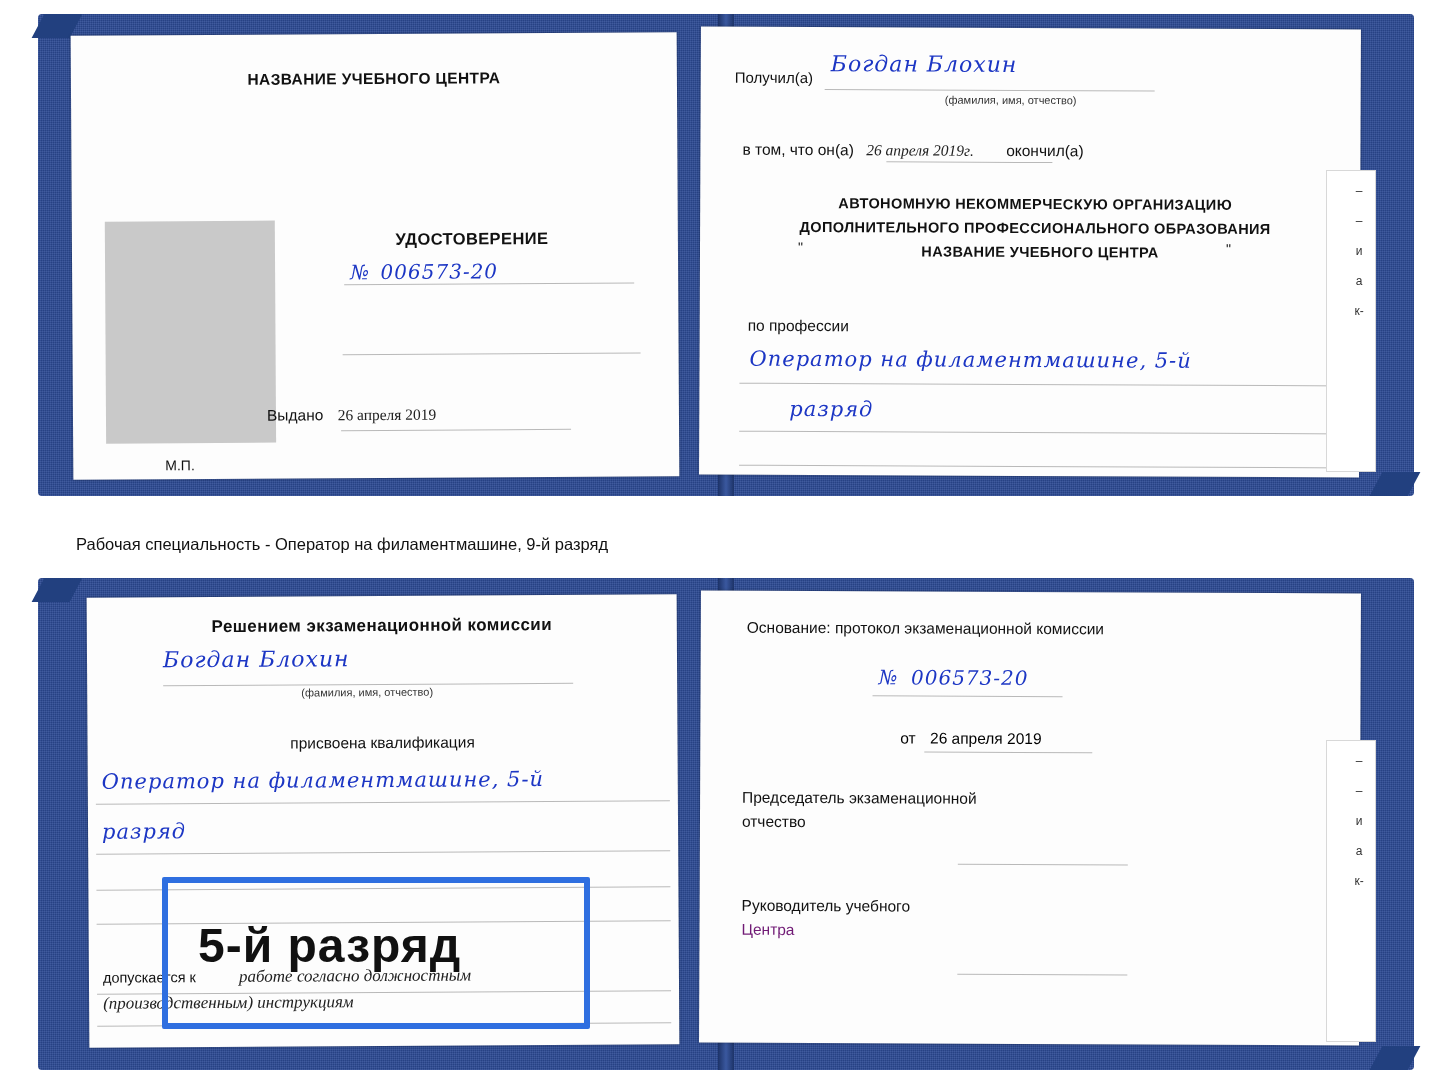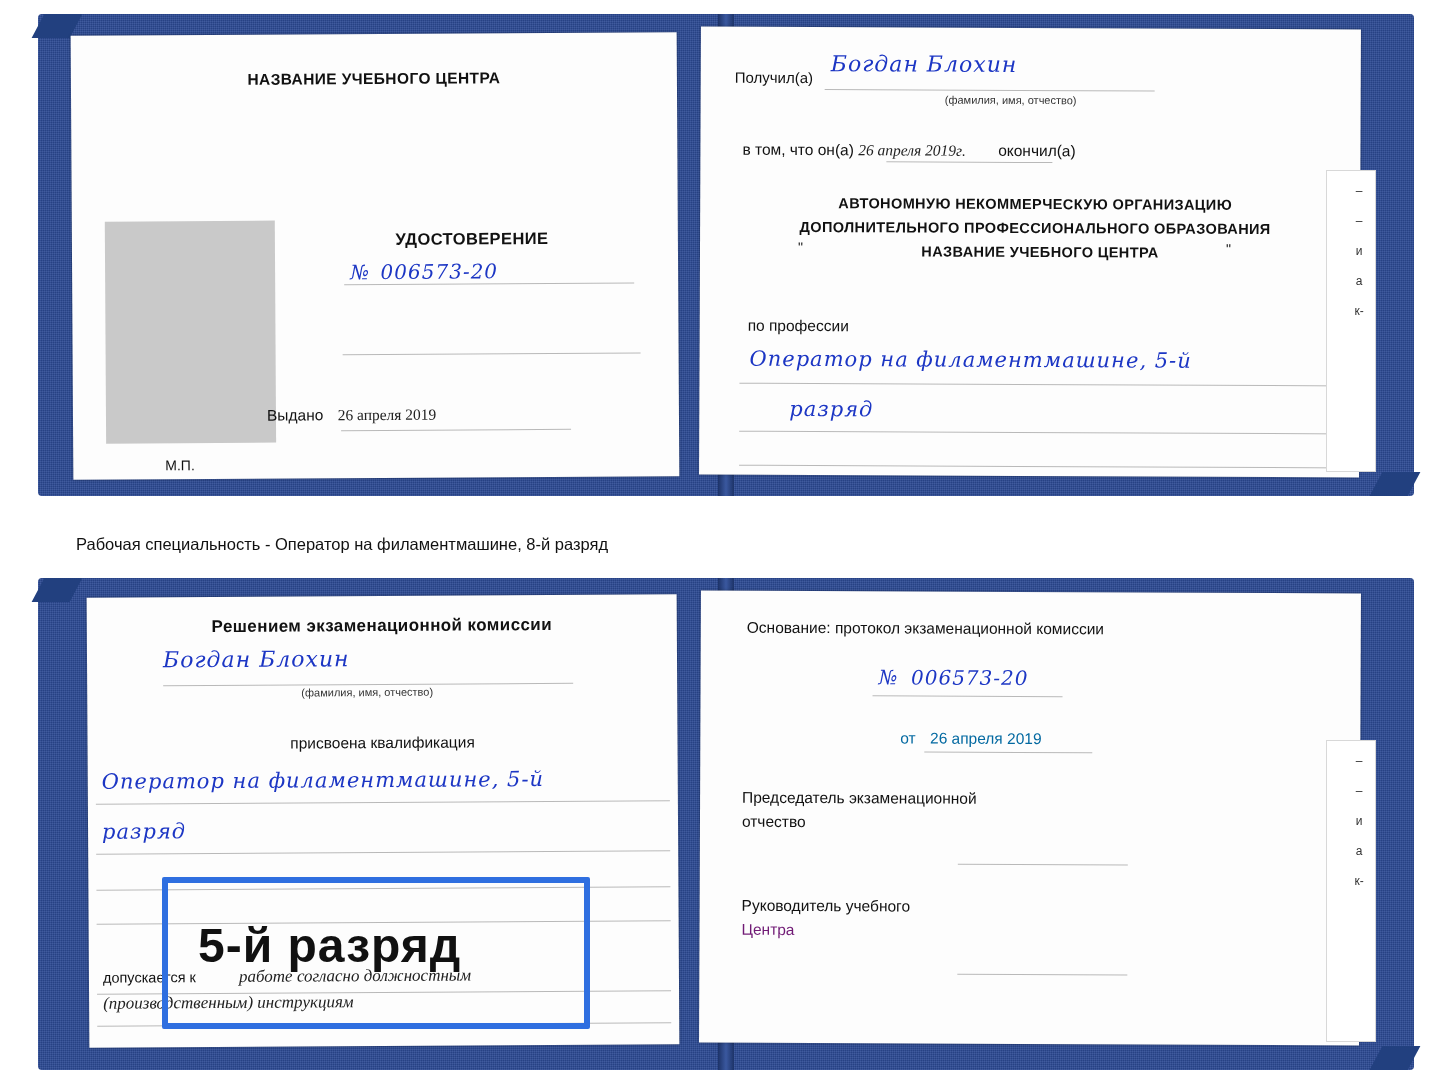--- a/index.html
+++ b/index.html
@@ -128,21 +128,21 @@
 
   <div style="position:absolute;left:34px;top:42px;font-size:15px;color:#111;">
     <span>Получил(а)</span>
   </div>
   <div class="hand" style="position:absolute;left:130px;top:24px;font-size:22px;">Богдан Блохин</div>
   <div class="rule" style="left:124px;top:62px;width:330px;"></div>
   <div class="sm ctr" style="position:absolute;left:180px;width:260px;top:66px;">(фамилия, имя, отчество)</div>
 
   <div style="position:absolute;left:42px;top:114px;font-size:15.5px;color:#111;">
     <span>в том, что он(а)</span>
-    <span class="hand2" style="margin-left:0;">26 апреля 2019г.</span>
+    <span class="hand2" style="margin-left:8px;">26 апреля 2019г.</span>
     <span style="margin-left:28px;">окончил(а)</span>
   </div>
   <div class="rule" style="left:186px;top:134px;width:166px;"></div>
 
   <div class="ttl ctr" style="position:absolute;left:40px;width:590px;top:168px;font-size:14.5px;color:#111;">АВТОНОМНУЮ НЕКОММЕРЧЕСКУЮ ОРГАНИЗАЦИЮ</div>
   <div class="ttl ctr" style="position:absolute;left:20px;width:630px;top:192px;font-size:14.5px;color:#111;">ДОПОЛНИТЕЛЬНОГО ПРОФЕССИОНАЛЬНОГО ОБРАЗОВАНИЯ</div>
   <div style="position:absolute;left:98px;top:212px;font-size:14px;color:#111;">"</div>
   <div class="ttl ctr" style="position:absolute;left:60px;width:560px;top:216px;font-size:14.5px;color:#111;">НАЗВАНИЕ УЧЕБНОГО ЦЕНТРА</div>
   <div style="position:absolute;left:526px;top:212px;font-size:14px;color:#111;">"</div>
 
@@ -158,21 +158,21 @@
 
 <div class="edge" style="left:1326px;top:170px;width:48px;height:300px;"></div>
 <div class="edge-dash" style="left:1344px;top:176px;width:30px;text-align:center;">
   <div>–</div>
   <div>–</div>
   <div>и</div>
   <div>а</div>
   <div>к-</div>
 </div>
 
-<div class="caption" style="left:76px;top:535px;">Рабочая специальность - Оператор на филаментмашине, 8-й разряд</div>
+<div class="caption" style="left:76px;top:535px;">Рабочая специальность - Оператор на филаментмашине, 9-й разряд</div>
 
 <div class="cert" style="left:38px;top:578px;width:1376px;height:492px;">
   <div class="spine" style="left:680px;"></div>
 </div>
 <div class="fold" style="left:38px;top:578px;width:38px;height:24px;transform:skewX(-28deg);"></div>
 <div class="fold" style="left:1376px;top:1046px;width:38px;height:24px;transform:skewX(-28deg);"></div>
 
 <div class="page tilt-l" style="left:88px;top:596px;width:590px;height:450px;">
   <div class="ttl ctr" style="position:absolute;left:0;right:0;top:20px;font-size:17px;color:#111;">Решением экзаменационной комиссии</div>
 
@@ -199,21 +199,21 @@
 
 <div class="page tilt-r" style="left:700px;top:592px;width:660px;height:452px;">
   <div style="position:absolute;left:46px;top:28px;font-size:15.5px;color:#111;">Основание:  протокол  экзаменационной  комиссии</div>
 
   <div style="position:absolute;left:178px;top:74px;">
     <span class="hand" style="font-size:20px;">№</span>
     <span class="hand" style="font-size:20px;margin-left:8px;">006573-20</span>
   </div>
   <div class="rule" style="left:172px;top:104px;width:190px;"></div>
 
-  <div style="position:absolute;left:200px;top:138px;font-size:15.5px;color:#0369a1;">
+  <div style="position:absolute;left:200px;top:138px;font-size:15.5px;color:#000000;">
     <span>от</span>
     <span style="margin-left:10px;">26 апреля 2019</span>
   </div>
   <div class="rule" style="left:224px;top:160px;width:168px;"></div>
 
   <div style="position:absolute;left:42px;top:198px;font-size:15.5px;color:#111;">Председатель экзаменационной</div>
   <div style="position:absolute;left:42px;top:222px;font-size:15.5px;color:#111;">отчество</div>
   <div class="rule" style="left:258px;top:272px;width:170px;"></div>
 
   <div style="position:absolute;left:42px;top:306px;font-size:15.5px;color:#111;">Руководитель учебного</div>

